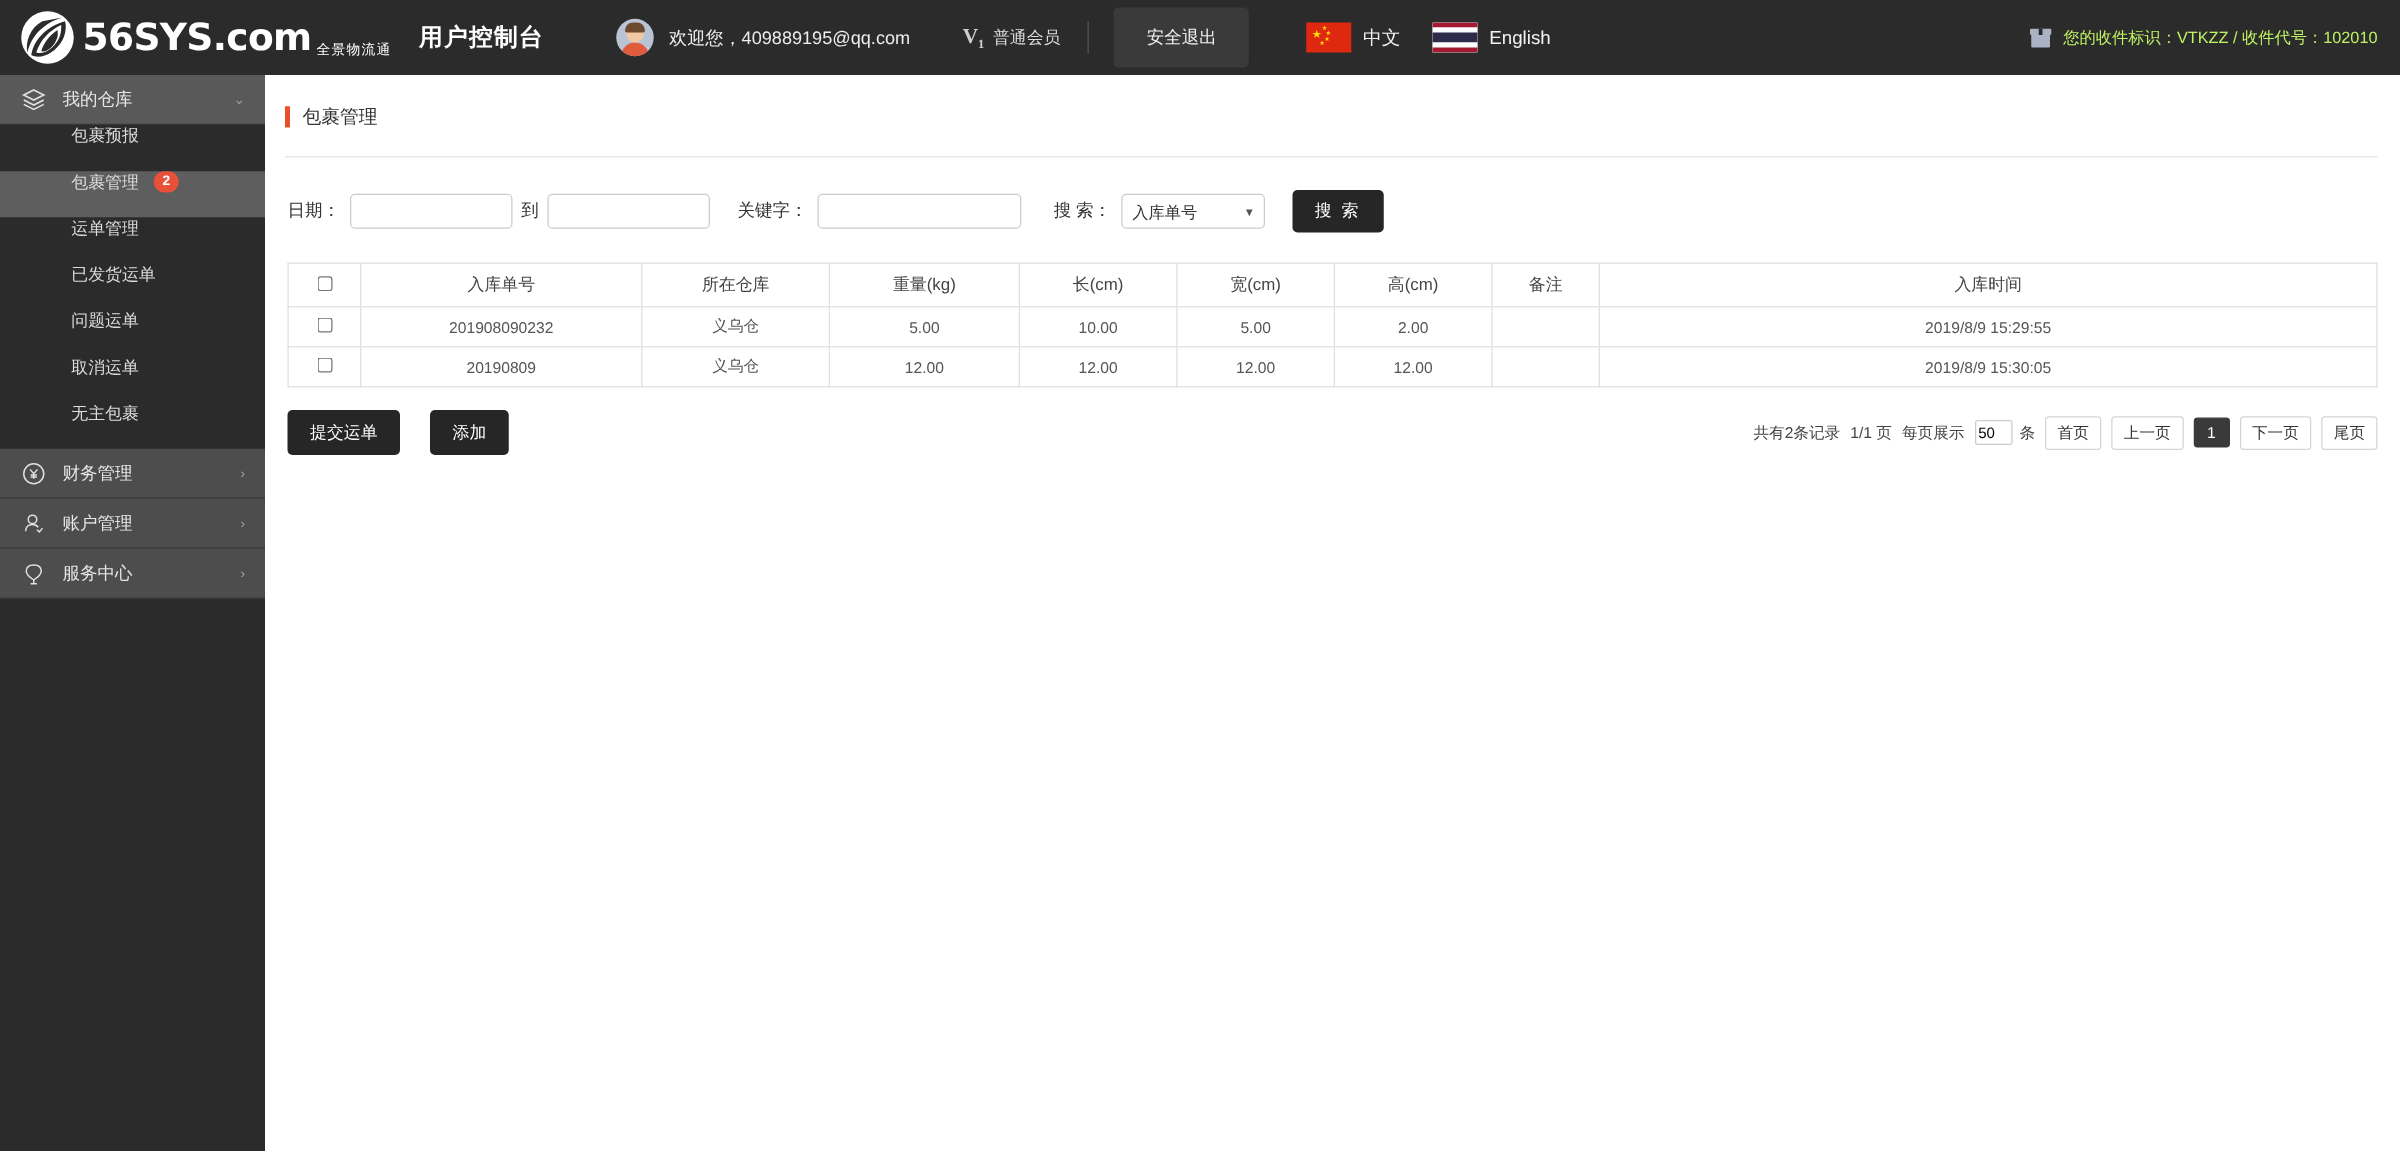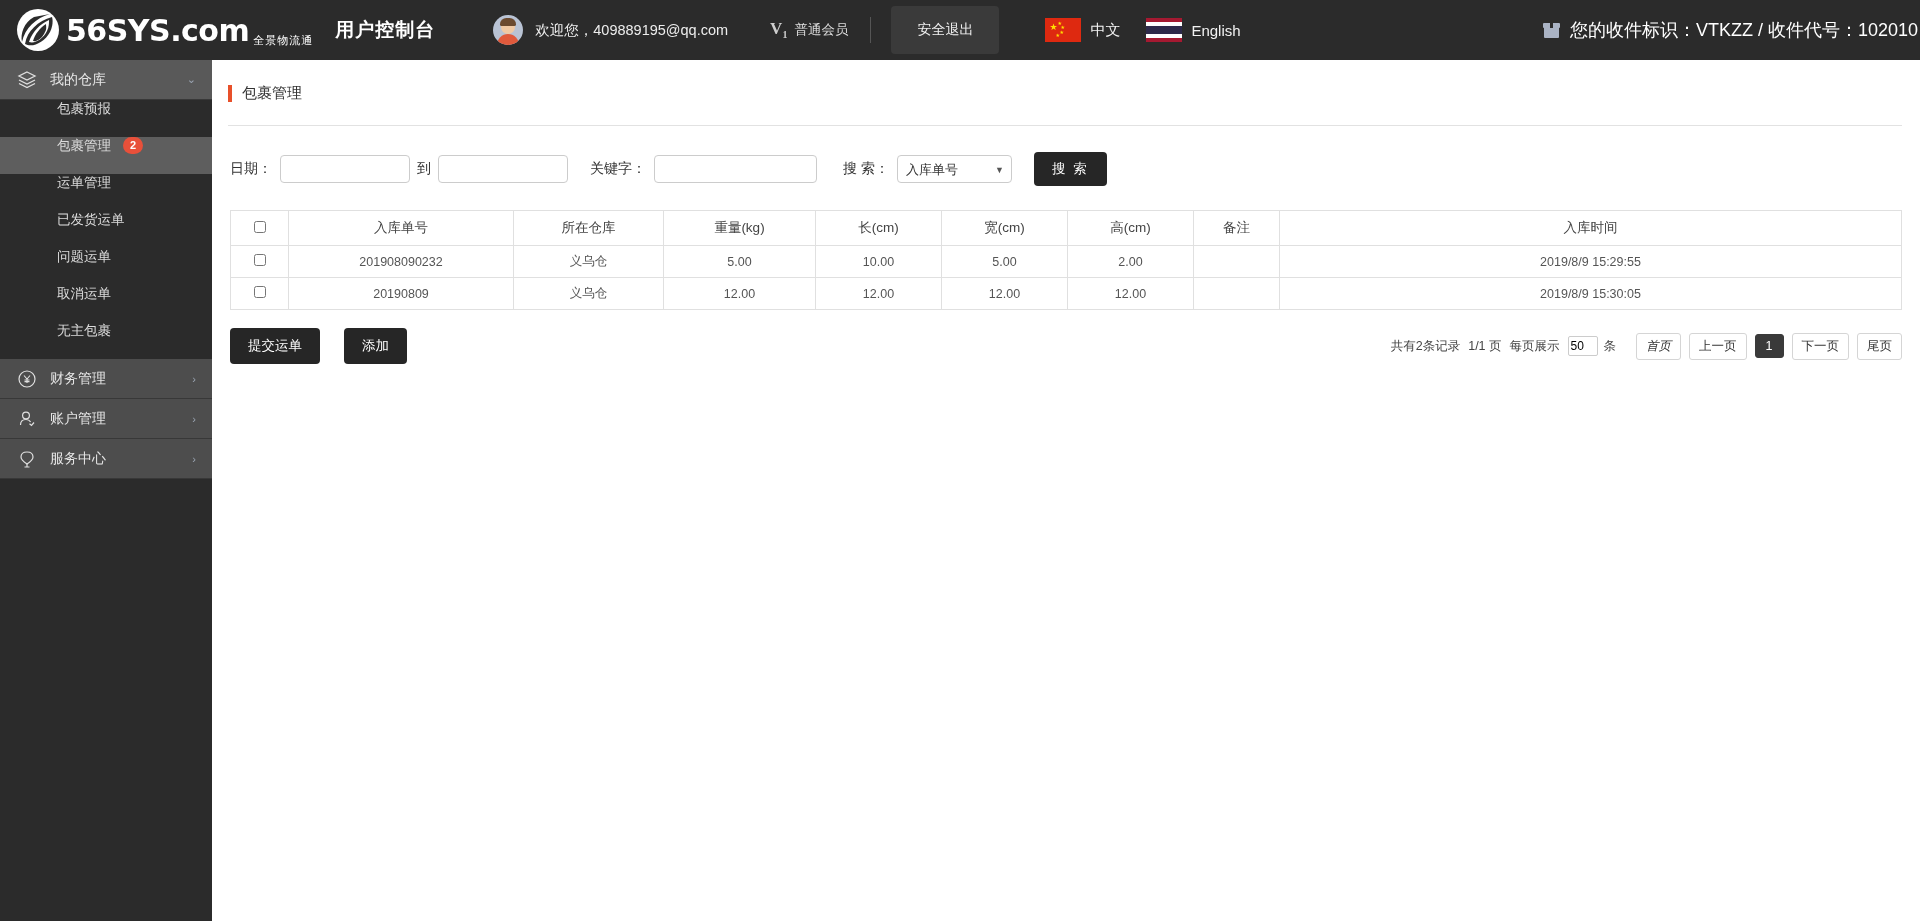--- a/index.html
+++ b/index.html
@@ -59,22 +59,22 @@
   .flag-cn .s5 { position: absolute; left: 10px; top: 15px; font-size: 5px; color: #ffde00; line-height: 1; }
   .flag-th { background: #fff; }
   .flag-th i { position: absolute; left: 0; width: 36px; display: block; }
   .flag-th .r1 { top: 0; height: 4px; background: #a51931; }
   .flag-th .r2 { top: 4px; height: 4px; background: #fff; }
   .flag-th .r3 { top: 8px; height: 8px; background: #2d2a4a; }
   .flag-th .r4 { top: 16px; height: 4px; background: #fff; }
   .flag-th .r5 { top: 20px; height: 4px; background: #a51931; }
   .lang-label { font-size: 15px; margin-left: 9px; color: #f2f2f2; }
   .recv {
-    position: absolute; right: 2px; display: flex; align-items: center;
-    font-size: 18px; color: #ffffff;
+    position: absolute; right: 18px; display: flex; align-items: center;
+    font-size: 13px; color: #bef264;
   }
   .box-icon { width: 17px; height: 15px; position: relative; margin-right: 10px; flex: none; }
   .box-icon .lid { position: absolute; top: 0; left: 0; width: 17px; height: 5px;
     background: #aab3c4; border-radius: 1px; }
   .box-icon .lid:after { content: ""; position: absolute; left: 7px; top: 0; width: 3px; height: 5px;
     background: #2b2b2b; }
   .box-icon .body2 { position: absolute; top: 5px; left: 1px; width: 15px; height: 10px;
     background: #aab3c4; border-radius: 0 0 1px 1px; }
 
   
@@ -373,21 +373,21 @@
     <div class="foot">
       <button class="btn-dark btn-action">提交运单</button>
       <button class="btn-dark btn-action">添加</button>
 
       <div class="pager">
         <span>共有2条记录</span>
         <span>1/1 页</span>
         <span>每页展示</span>
         <input class="pg-size" type="text" value="50" style="">
         <span>条</span>
-        <button class="pg-btn" style="margin-left:12px;font-style:italic;">首页</button>
+        <button class="pg-btn" style="margin-left:0;">首页</button>
         <button class="pg-btn">上一页</button>
         <button class="pg-btn cur">1</button>
         <button class="pg-btn">下一页</button>
         <button class="pg-btn">尾页</button>
       </div>
     </div>
 
   </div>
 </div>
 

